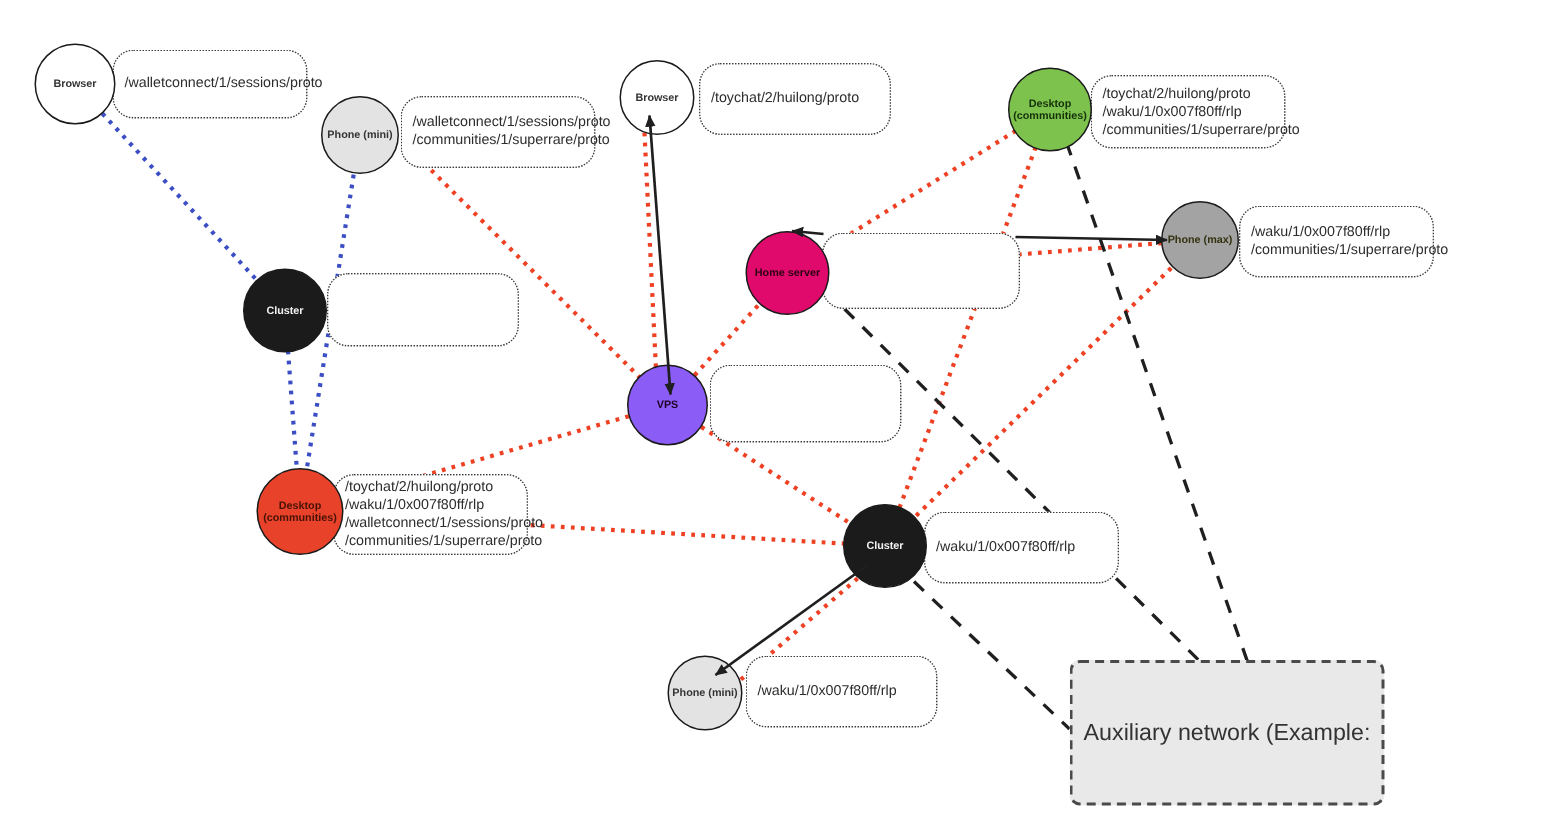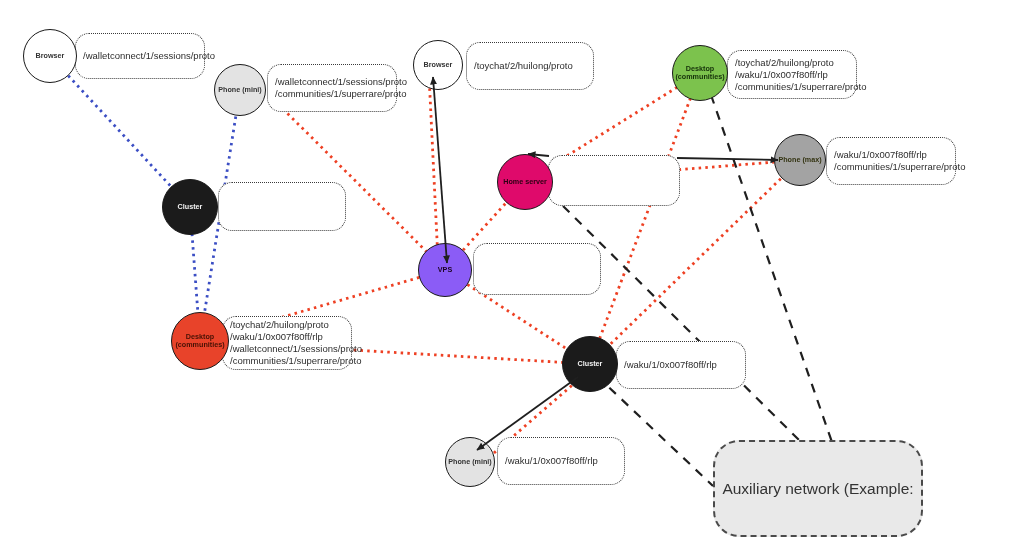--- a/index.html
+++ b/index.html
@@ -27,21 +27,21 @@
   .node{
     position:absolute;z-index:3;border-radius:50%;
     border:1.6px solid #1a1a1a;box-sizing:border-box;
     display:flex;flex-direction:column;align-items:center;justify-content:center;
     text-align:center;
     font-weight:bold;
   }
   .node-line{font-size:7.2px;line-height:8.5px;white-space:nowrap;}
   .aux{
     position:absolute;z-index:2;background:#e9e9e9;
-    border:2px dashed #4a4a4a;border-radius:26px;
+    border:2px dashed #4a4a4a;border-radius:7px;
     display:flex;flex-direction:column;justify-content:center;align-items:center;
     box-sizing:border-box;text-align:left;
   }
   .aux-line{font-size:15.5px;line-height:23px;color:#333;}
 </style>
 </head>
 <body>
 
 <div class="stage">
   <svg id="edges-layer" width="1036" height="551">

